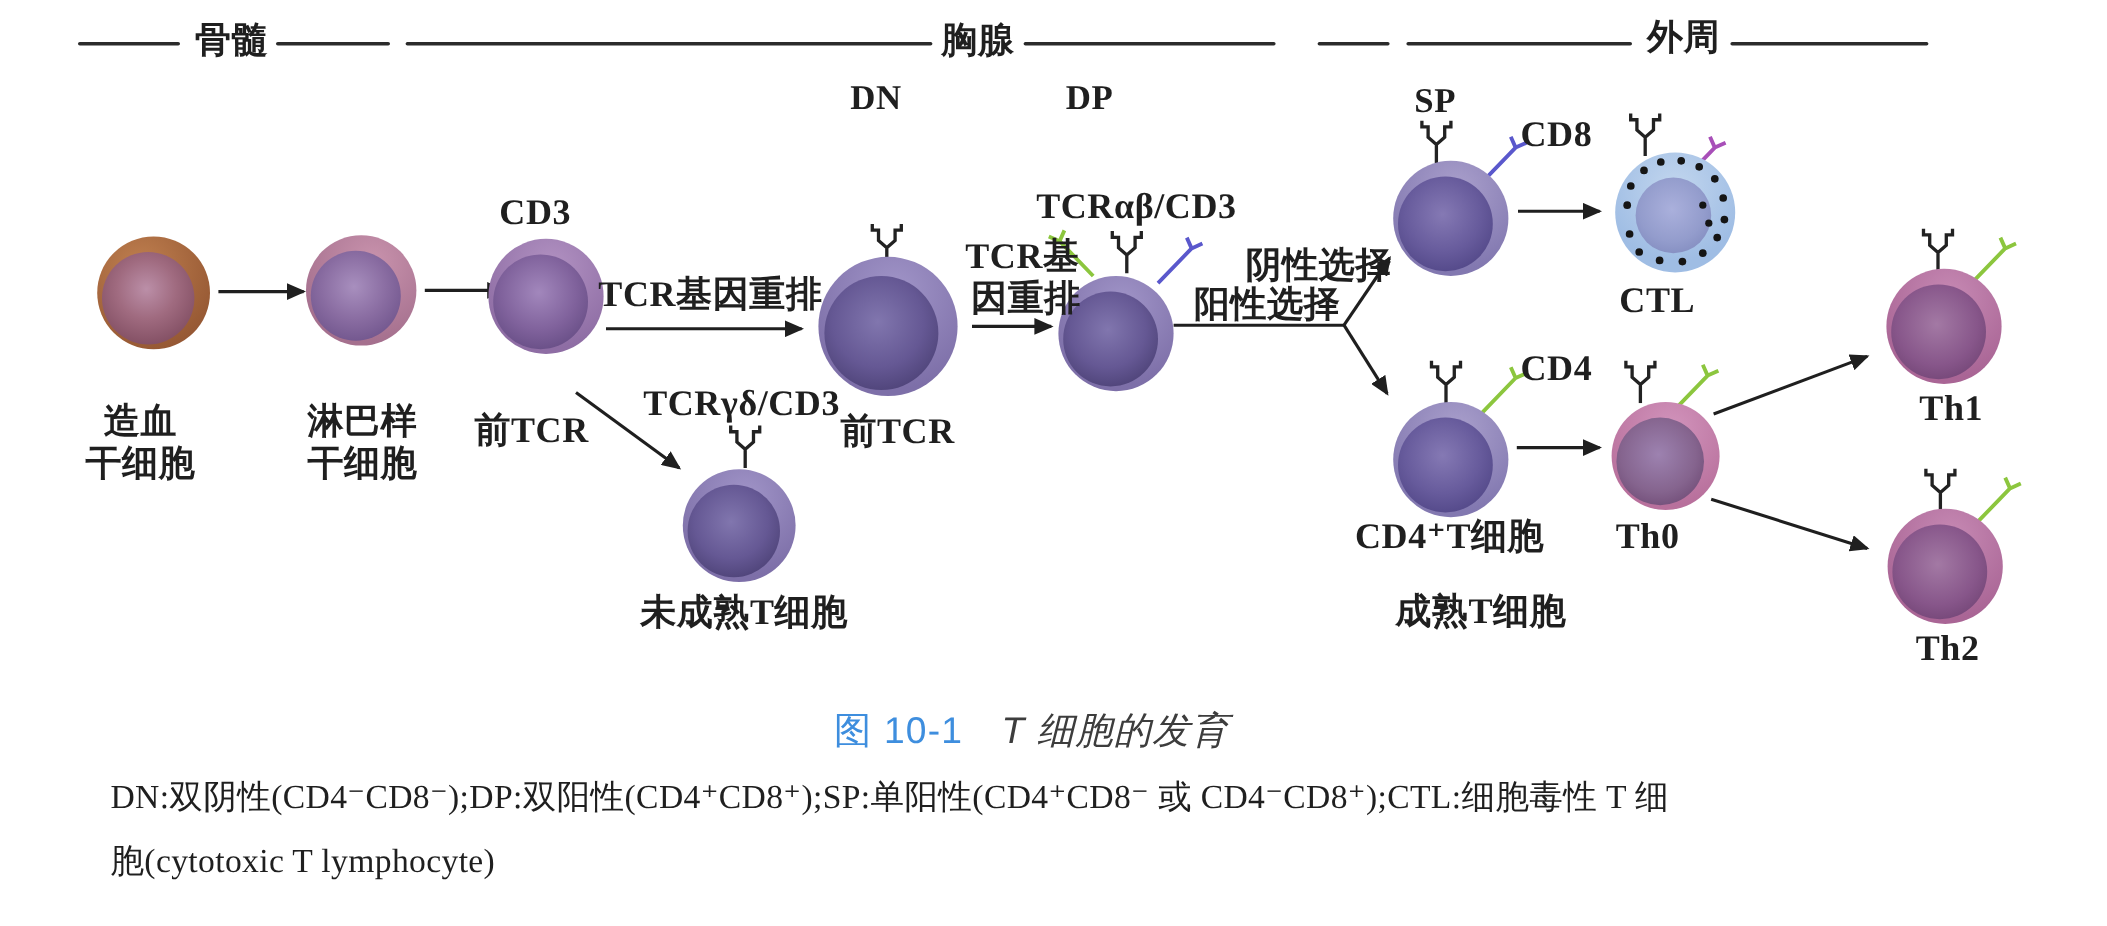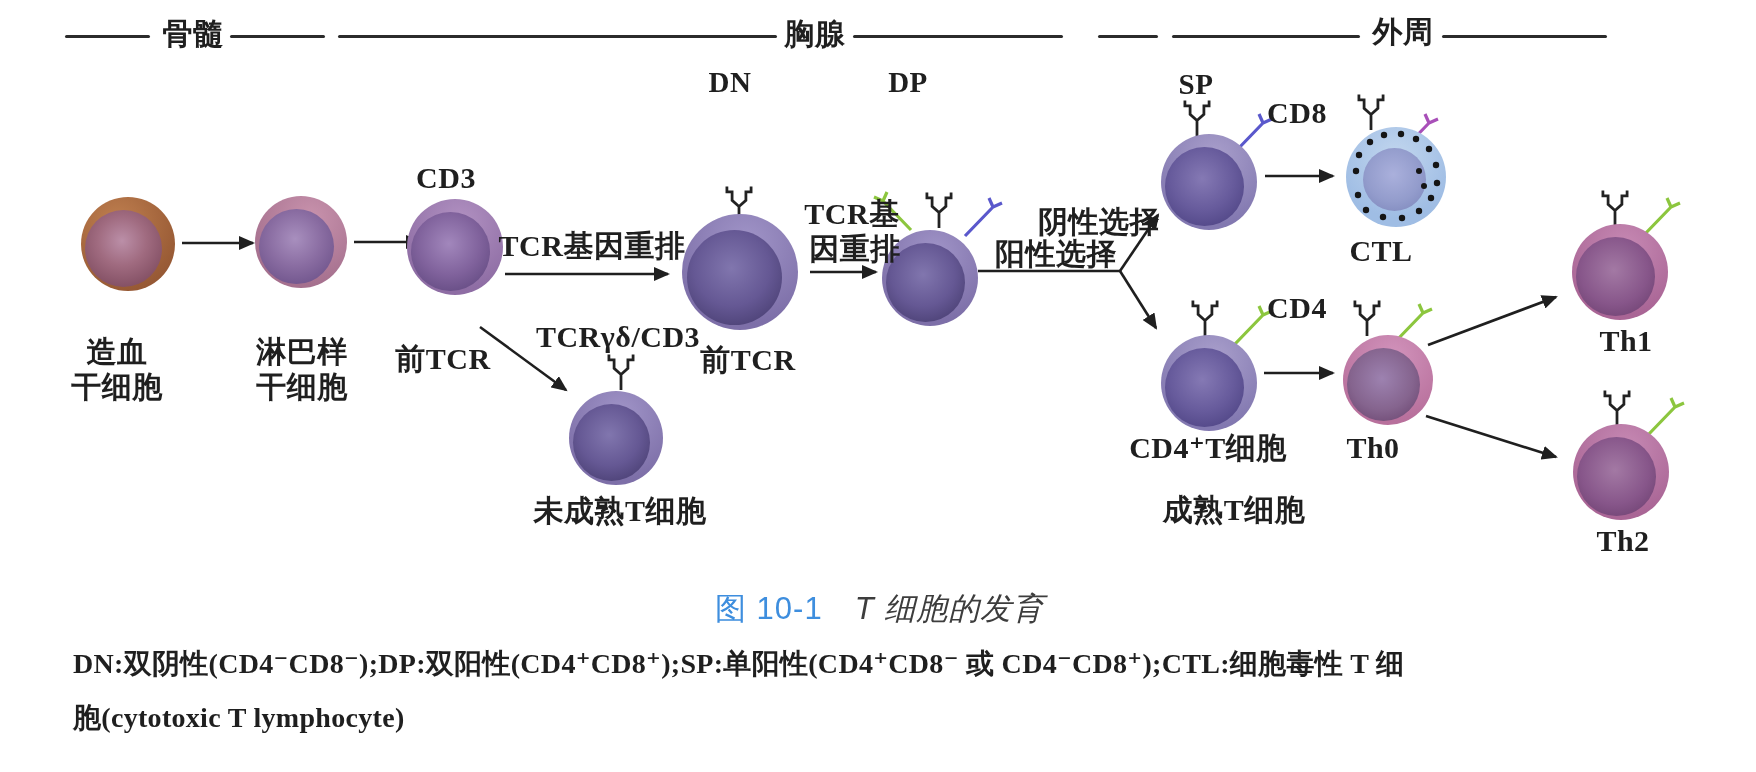--- a/index.html
+++ b/index.html
@@ -39,23 +39,23 @@
   .c-ctl{background:radial-gradient(circle at 50% 30%,#c2d6ee,#9fbde4 70%);}
   .n-ctl{left:17%;top:21%;width:63%;height:63%;
          background:radial-gradient(circle at 48% 42%,#aab0dc 0%,#939ccc 55%,#7e88bc 90%);}
   .c-th0{background:radial-gradient(circle at 55% 25%,#d294bc,#b8709c 75%);}
   .n-th0{background:radial-gradient(circle at 48% 42%,#9d82b0 0%,#85648e 55%,#69446e 92%);}
   .c-th12{background:radial-gradient(circle at 55% 25%,#c78ab4,#a96595 75%);}
   .n-th12{background:radial-gradient(circle at 48% 42%,#a379a4 0%,#87568a 55%,#6b3f6e 92%);}
   .dots{position:absolute;left:0;top:0;width:100%;height:100%;}
   #caption{position:absolute;left:695px;top:588px;display:flex;gap:32px;align-items:baseline;
            font-family:"Liberation Sans","DejaVu Sans",sans-serif;font-size:31px;letter-spacing:1px;}
-  #caption .num{color:var(--caption-blue);margin-left:20px;}
+  #caption .num{color:var(--caption-blue);}
   #caption .ttl{color:var(--caption-text);font-style:italic;}
-  .footnote{position:absolute;left:73px;font-size:28px;font-weight:700;color:var(--ink);
+  .footnote{position:absolute;left:92px;font-size:28px;font-weight:400;color:var(--ink);
             letter-spacing:0.3px;white-space:nowrap;}
 </style>
 </head>
 <body>
 
 <div id="canvas">
 
   <div class="hline" style="left:65px;top:35px;width:85px"></div>
   <div class="hline" style="left:230px;top:35px;width:95px"></div>
   <div class="hline" style="left:338px;top:35px;width:439px"></div>
@@ -177,20 +177,21 @@
     </div>
   <div class="cell c-th12" style="left:1573px;top:424px;width:96px;height:96px">
       <div class="nucleus n-th12"></div>
     </div>
 
   <div class="lbl" style="left:446px;top:161px">CD3</div>
   <div class="lbl" style="left:592px;top:229px">TCR基因重排</div>
   <div class="lbl" style="left:618px;top:320px">TCRγδ/CD3</div>
   <div class="lbl" style="left:852px;top:197px">TCR基</div>
   <div class="lbl" style="left:855px;top:232px">因重排</div>
+  <div class="lbl" style="left:947px;top:156px">TCRαβ/CD3</div>
   <div class="lbl" style="left:1099px;top:205px">阴性选择</div>
   <div class="lbl" style="left:1056px;top:237px">阳性选择</div>
   <div class="lbl" style="left:1297px;top:96px">CD8</div>
   <div class="lbl" style="left:1297px;top:291px">CD4</div>
 
   <div class="lbl" style="left:117px;top:335px">造血
 干细胞</div>
   <div class="lbl" style="left:302px;top:335px">淋巴样
 干细胞</div>
   <div class="lbl" style="left:443px;top:342px">前TCR</div>

